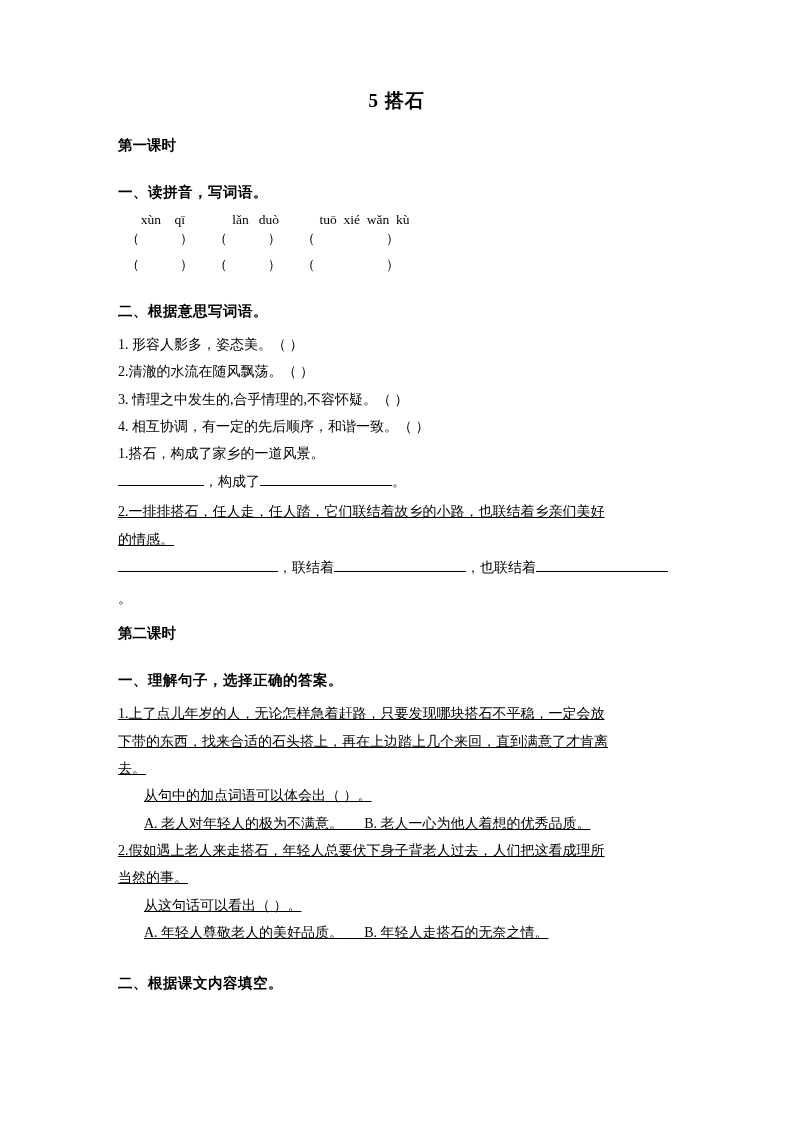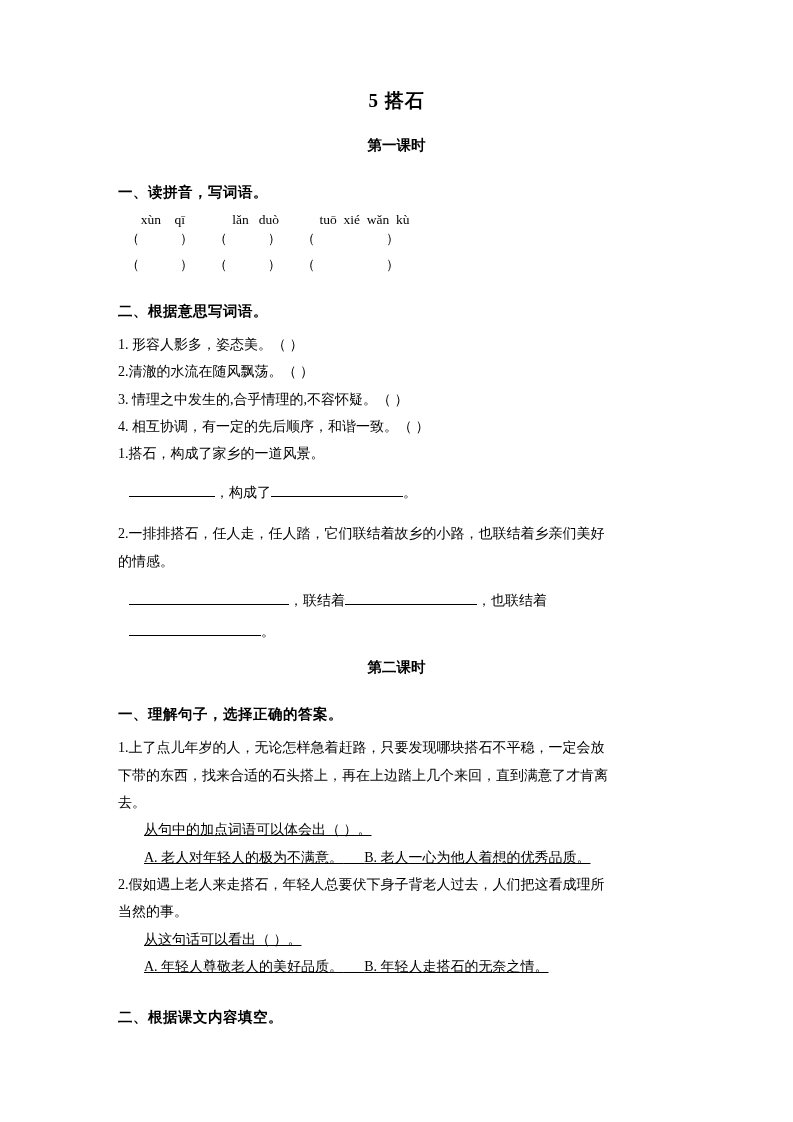--- a/index.html
+++ b/index.html
@@ -21,21 +21,20 @@
     padding: 88px 118px 0 118px;
   }
   .doc-title {
     text-align: center;
     font-size: 19px;
     font-weight: bold;
     letter-spacing: 1px;
     margin: 0 0 22px 0;
   }
   .section-heading {
-    text-align: center;
     font-size: 14.5px;
     font-weight: bold;
     margin: 10px 0 18px 0;
   }
   .q-heading {
     font-size: 14.5px;
     font-weight: bold;
     margin: 28px 0 10px 0;
     letter-spacing: 0.5px;
   }
@@ -54,20 +53,21 @@
   .line {
     font-size: 14px;
     line-height: 1.95;
     margin: 0;
   }
   .para {
     font-size: 14px;
     line-height: 1.95;
     margin: 0;
     text-align: justify;
+    text-decoration: underline;
   }
   .sub-indent {
     padding-left: 26px;
     text-decoration: underline;
   }
   .blank-s {
     display: inline-block;
     width: 86px;
     border-bottom: 1px solid #000;
     height: 1em;
@@ -83,21 +83,21 @@
   .blank-l {
     display: inline-block;
     width: 160px;
     border-bottom: 1px solid #000;
     height: 1em;
     vertical-align: baseline;
   }
   .fill-row {
     font-size: 14px;
     line-height: 2.2;
-    margin: 11px;
+    margin: 0;
   }
 </style>
 </head>
 <body>
 
 <div class="page">
 
   <h1 class="doc-title">5 搭石</h1>
 
   <div class="section-heading">第一课时</div>

